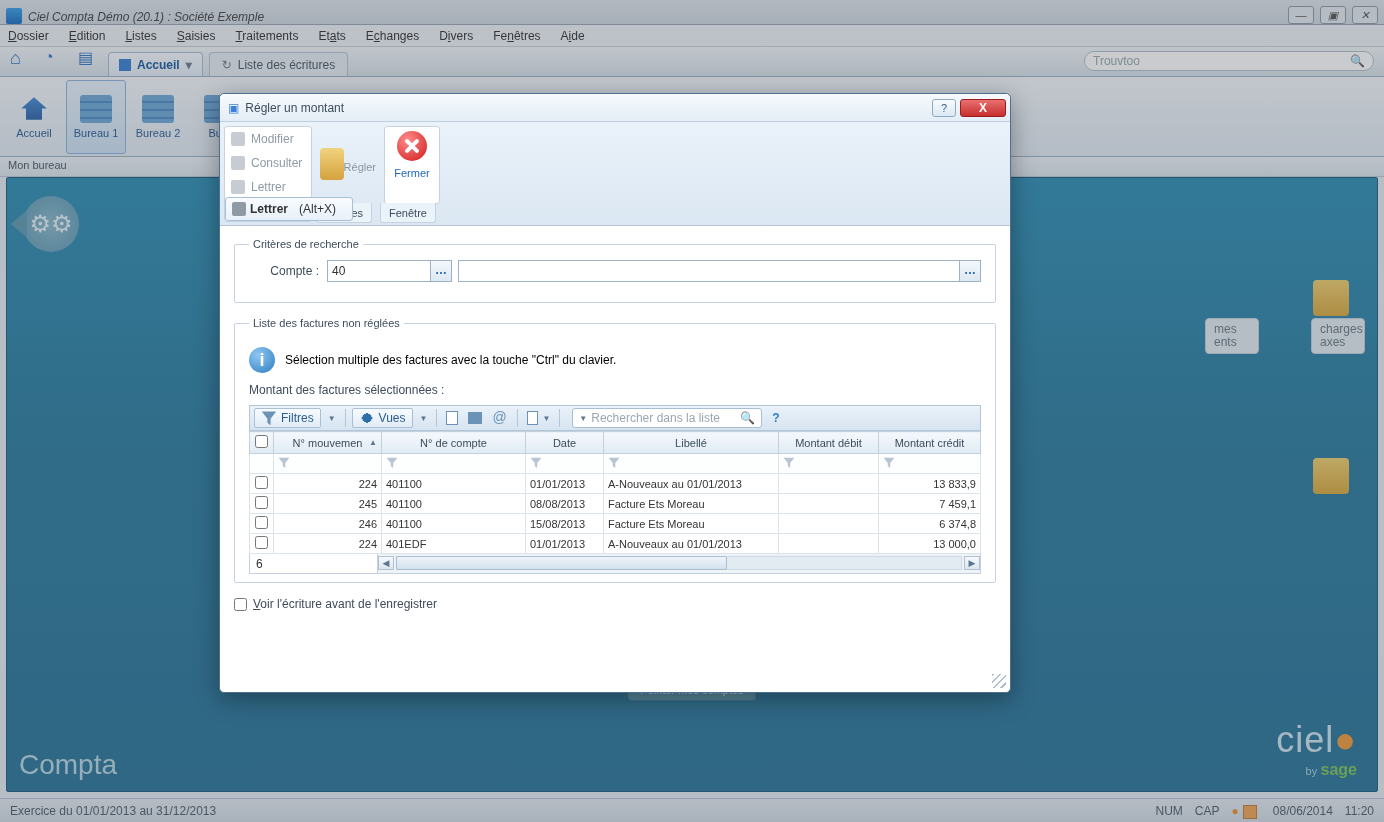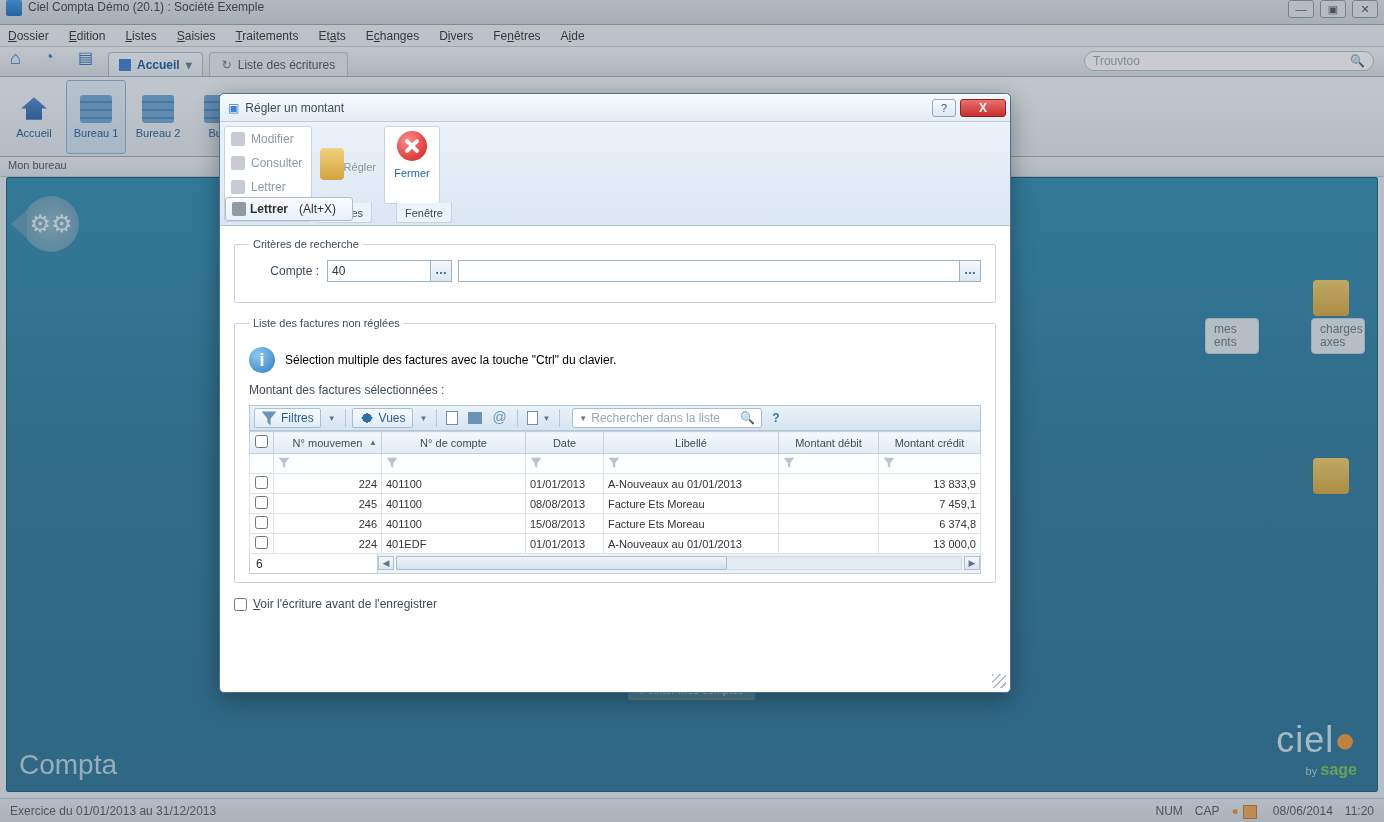--- a/index.html
+++ b/index.html
@@ -1,21 +1,21 @@
 <!DOCTYPE html>
 <html><head>
 <meta charset="utf-8">
 <style>
 *{box-sizing:border-box;margin:0;padding:0;font-family:"Segoe UI",Tahoma,Arial,sans-serif;font-size:12px;}
 html,body{width:1384px;height:822px;overflow:hidden;}
 body{background:#d4d0c8;}
 
 
 .mainwin{position:absolute;inset:0;background:#e8eef3;}
-.titlebar{height:25px;background:linear-gradient(#e0e6ec,#cfd8e0);display:flex;align-items:flex-start;padding:0 6px;border-bottom:1px solid #9aa6b3;}
+.titlebar{height:25px;background:linear-gradient(#e0e6ec,#cfd8e0);display:flex;align-items:flex-end;padding:0 6px;border-bottom:1px solid #9aa6b3;font-style:italic;}
 .titlebar .icon{width:16px;height:16px;background:linear-gradient(#3aa0e8,#1c6fc1);margin-right:6px;border-radius:2px;}
 .titlebar .title{color:#444;flex:1;}
 .winbtns{display:flex;gap:6px;}
 .winbtn{width:26px;height:18px;border:1px solid #8f9aa6;border-radius:3px;background:#e4ebf1;display:flex;align-items:center;justify-content:center;color:#555;font-size:11px;}
 .menubar{height:22px;background:#eff3f7;display:flex;align-items:center;padding:0 8px;gap:20px;border-bottom:1px solid #c7d0d9;}
 .menubar span{color:#333;cursor:default;}
 .menubar span u{text-decoration:underline;}
 
 .tabbar{height:30px;background:linear-gradient(#f4f7fa,#d9e2ea);display:flex;align-items:flex-end;padding:0 6px;border-bottom:1px solid #9fb0c0;position:relative;}
 .tb-icon{width:20px;height:20px;margin:0 4px 4px;display:inline-block;}
@@ -76,21 +76,21 @@
 .tabletrer{position:absolute;left:0;bottom:0;height:24px;width:128px;background:linear-gradient(#f9fcff,#e7f0f9);border:1px solid #aabfd3;border-radius:3px;display:flex;align-items:center;padding:0 6px;color:#333;font-size:11px;gap:4px;z-index:2;}
 .tabletrer b{font-weight:bold;}
 .tgroup2{margin-left:8px;width:56px;height:78px;display:flex;flex-direction:row;align-items:center;justify-content:flex-start;padding-top:4px;}
 .tgroup2 .ic{width:32px;height:32px;background:linear-gradient(#f1d27d,#d5a33f);border-radius:4px;margin-bottom:6px;}
 .tgroup2 .lab{color:#8a95a1;font-size:11px;}
 .tgroup3{margin-left:8px;width:56px;height:78px;border:1px solid #c6d3df;border-radius:3px;background:#fff;display:flex;flex-direction:column;align-items:center;padding-top:4px;}
 .tgroup3 .xic{width:30px;height:30px;border-radius:50%;background:radial-gradient(circle at 35% 30%,#ff8b8b,#d01b1b);position:relative;margin-bottom:6px;}
 .tgroup3 .xic::before,.tgroup3 .xic::after{content:"";position:absolute;left:6px;top:13px;width:18px;height:4px;background:#fff;border-radius:2px;}
 .tgroup3 .xic::before{transform:rotate(45deg);} .tgroup3 .xic::after{transform:rotate(-45deg);}
 .tgroup3 .lab{color:#1f66b5;font-size:11px;}
-.grpfoot{position:absolute;bottom:2px;left:96px;display:flex;gap:24px;}
+.grpfoot{position:absolute;bottom:2px;left:96px;display:flex;gap:8px;}
 .grpfoot .gf{height:20px;border:1px solid #c6d3df;border-top:none;border-radius:0 0 3px 3px;background:#eaf2fa;padding:0 8px;color:#3d4c5b;font-size:11px;display:flex;align-items:center;}
 .grpfoot .gf.es{width:56px;justify-content:flex-end;}
 
 .dlg-body{padding:12px 14px 0;}
 fieldset{border:1px solid #c6d3df;border-radius:2px;padding:10px 14px 14px;margin-bottom:14px;}
 legend{color:#3d4c5b;padding:0 4px;font-size:11px;}
 .row{display:flex;align-items:center;margin-bottom:6px;}
 .row label{width:70px;text-align:right;margin-right:8px;color:#3d4c5b;}
 .inp{height:22px;border:1px solid #9bb2c7;background:#fff;padding:0 4px;color:#333;}
 .inp.focus{border:1px solid #2f8fd6;box-shadow:0 0 0 1px #8fc6ea inset;}

